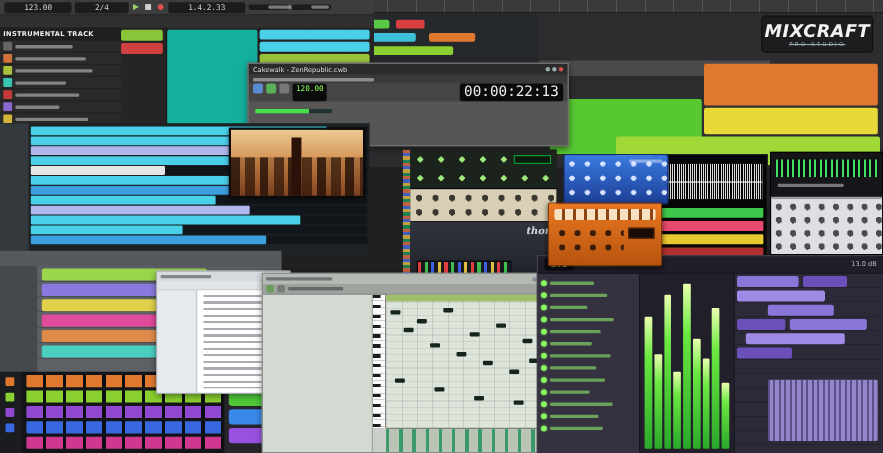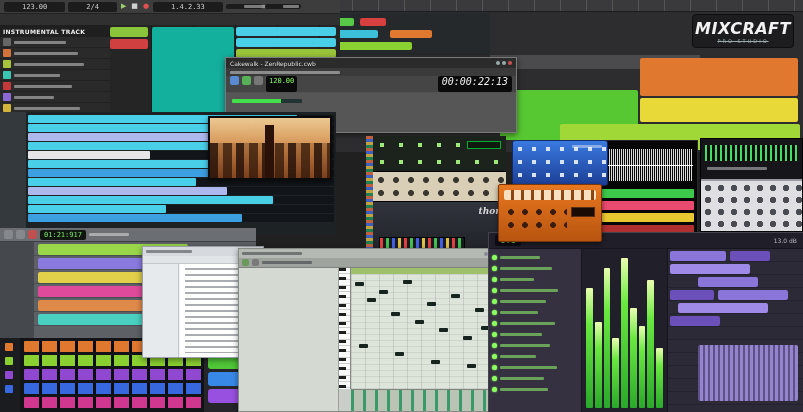--- a/index.html
+++ b/index.html
@@ -43,21 +43,21 @@
   .chip { width:8px; height:8px; border-radius:1px; flex:none; }
   .ab-grid { position:absolute; left:110px; top:25px; right:0; bottom:0; background:#252525; background-image:repeating-linear-gradient(90deg, transparent 0 41px, #1b1b1b 41px 42px); }
   .tealtex { background-image:repeating-linear-gradient(90deg, rgba(255,255,255,.14) 0 2px, transparent 2px 6px), repeating-linear-gradient(180deg, rgba(0,0,0,.14) 0 1px, transparent 1px 12px); }
 
   
   #cakewalk { left:225px; top:57px; width:292px; height:76px; background:#525252; border:1px solid #7a7a7a; box-shadow:0 2px 6px rgba(0,0,0,.5); }
   .cw-title { height:10px; background:#2b2b2b; color:#ddd; font-size:6px; display:flex; align-items:center; gap:4px; padding:0 4px; }
   .cw-menu { height:8px; background:#3a3a3a; display:flex; align-items:center; padding:0 4px; }
   .cw-tools { height:16px; background:#454545; display:flex; gap:3px; padding:0 4px; }
   .btnchip { width:9px; height:9px; border-radius:2px; flex:none; }
-  .cw-time { font-size:10px; padding:0 4px; margin-left:auto;font-style:italic; }
+  .cw-time { font-size:13px; padding:0 4px; margin-left:auto; }
   .cw-tempo { font-size:7px; color:#8cff60 !important; padding:1px 3px; }
   .cw-body { position:absolute; left:0; top:35px; right:0; bottom:0; background:#565656; }
   .vu { position:absolute; left:6px; top:6px; width:70px; height:4px; background:linear-gradient(90deg,#44e04c 0 70%, #233 70%); border-radius:1px; }
 
   
   #reaperv { left:0; top:112px; width:336px; height:122px; background:#1d2225; padding:2px 2px 2px 28px; }
   .rv-head { position:absolute; left:0; top:0; bottom:0; width:26px; background:#33393d; }
   .rv-row { height:8px; margin:1px 0; background:#12161a; position:relative; border-radius:1px; }
   .rv-clip { position:absolute; top:0; bottom:0; left:0; border-radius:1px; }
   .video { position:absolute; left:208px; top:4px; width:124px; height:64px; border:2px solid #0b0b0b; background:linear-gradient(180deg,#ecc992 0%, #d08a4a 55%, #8a4a24 100%); box-shadow:0 2px 5px rgba(0,0,0,.55); }
@@ -329,27 +329,20 @@
       <span class="thor-label">thor</span>
       <i class="fader-strip"></i>
     </div>
   </section>
 
   <section class="panel" id="bluedev">
     <i class="tph bd-logo"></i>
   </section>
 
   <section class="panel" id="bitwig">
-    <div class="bw-tool">
-      <i class="bw-btn"></i>
-      <i class="bw-btn"></i>
-      <i class="bw-btn" style="background:#c05050"></i>
-      <span class="lcd bw-lcd">01:21:917</span>
-      <i class="tph" style="width:40px"></i>
-    </div>
     <div class="bw-side lines-light"></div>
     <div class="bw-lanes">
       <i class="clip" style="left:4px;top:2px;width:150px;height:11px;background:#9ad64a"></i>
       <i class="clip" style="left:4px;top:16px;width:190px;height:11px;background:#8a7ae0"></i>
       <i class="clip" style="left:4px;top:30px;width:120px;height:11px;background:#e0d04a"></i>
       <i class="clip" style="left:130px;top:30px;width:60px;height:11px;background:#e0d04a"></i>
       <i class="clip" style="left:4px;top:44px;width:170px;height:11px;background:#e04a9a"></i>
       <i class="clip" style="left:4px;top:58px;width:140px;height:11px;background:#e08a4a"></i>
       <i class="clip" style="left:4px;top:72px;width:200px;height:11px;background:#4ad0c0"></i>
     </div>

